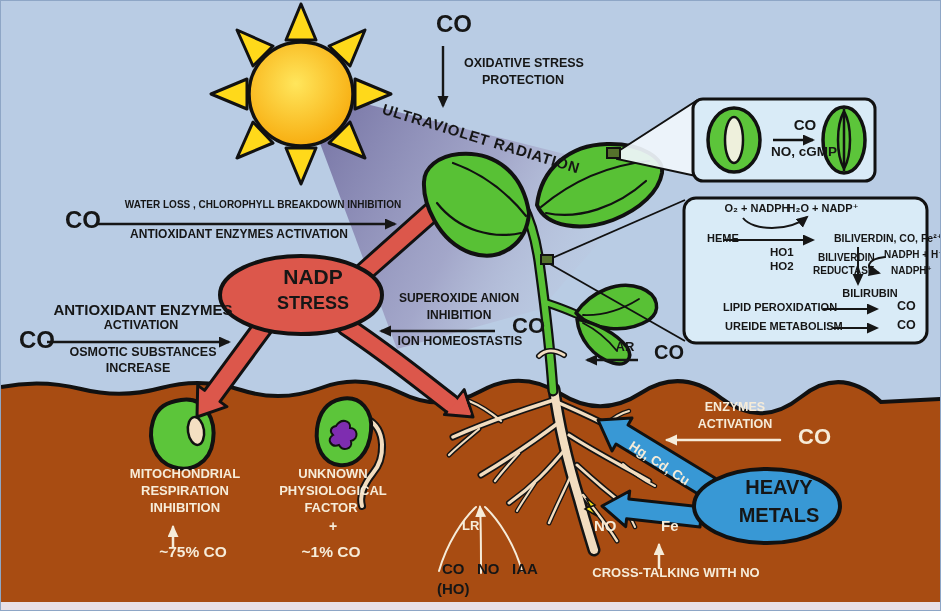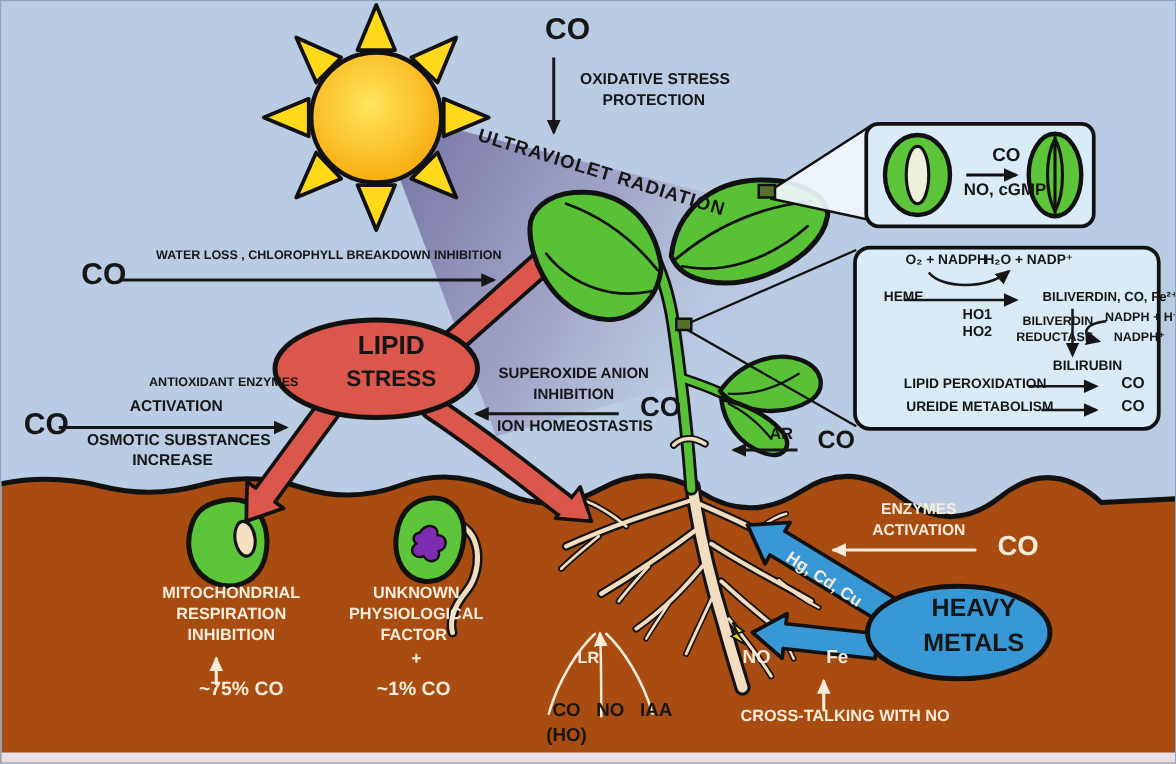--- a/index.html
+++ b/index.html
@@ -198,28 +198,29 @@
 
 <div id="labels">
 
   <div class="label c co-big" style="left:441px;top:10px;">CO</div>
   <div class="label c" style="left:511px;top:56px;font-size:12.5px;">OXIDATIVE STRESS</div>
   <div class="label c" style="left:510px;top:73px;font-size:12.5px;">PROTECTION</div>
   <div class="label" style="left:372px;top:100px;font-size:15px;font-weight:700;letter-spacing:0.8px;transform:rotate(17deg);transform-origin:0 0;">ULTRAVIOLET RADIATION</div>
 
   <div class="label co-big" style="left:52px;top:206px;">CO</div>
   <div class="label c" style="left:250px;top:199px;font-size:10px;">WATER LOSS , CHLOROPHYLL BREAKDOWN INHIBITION</div>
+  <div class="label c" style="left:226px;top:227px;font-size:12px;">ANTIOXIDANT ENZYMES ACTIVATION</div>
 
   <div class="label co-big" style="left:6px;top:326px;">CO</div>
-  <div class="label c" style="left:130px;top:301px;font-size:10px;margin-left:36px;">ANTIOXIDANT ENZYMES</div>
+  <div class="label c" style="left:130px;top:301px;font-size:15px;">ANTIOXIDANT ENZYMES</div>
   <div class="label c" style="left:128px;top:318px;font-size:12.5px;">ACTIVATION</div>
   <div class="label c" style="left:130px;top:345px;font-size:12.5px;">OSMOTIC SUBSTANCES</div>
   <div class="label c" style="left:125px;top:361px;font-size:12.5px;">INCREASE</div>
 
-  <div class="label c" style="left:300px;top:265px;font-size:21px;">LIPID</div>
+  <div class="label c" style="left:300px;top:265px;font-size:21px;">NADP</div>
   <div class="label c" style="left:300px;top:293px;font-size:18px;">STRESS</div>
 
   <div class="label c" style="left:446px;top:291px;font-size:12px;">SUPEROXIDE ANION</div>
   <div class="label c" style="left:446px;top:308px;font-size:12px;">INHIBITION</div>
   <div class="label b" style="left:499px;top:313px;font-size:22px;">CO</div>
   <div class="label c" style="left:447px;top:334px;font-size:12.5px;">ION HOMEOSTASTIS</div>
 
   <div class="label c" style="left:612px;top:339px;font-size:13px;">AR</div>
   <div class="label b" style="left:641px;top:341px;font-size:20px;">CO</div>
 

